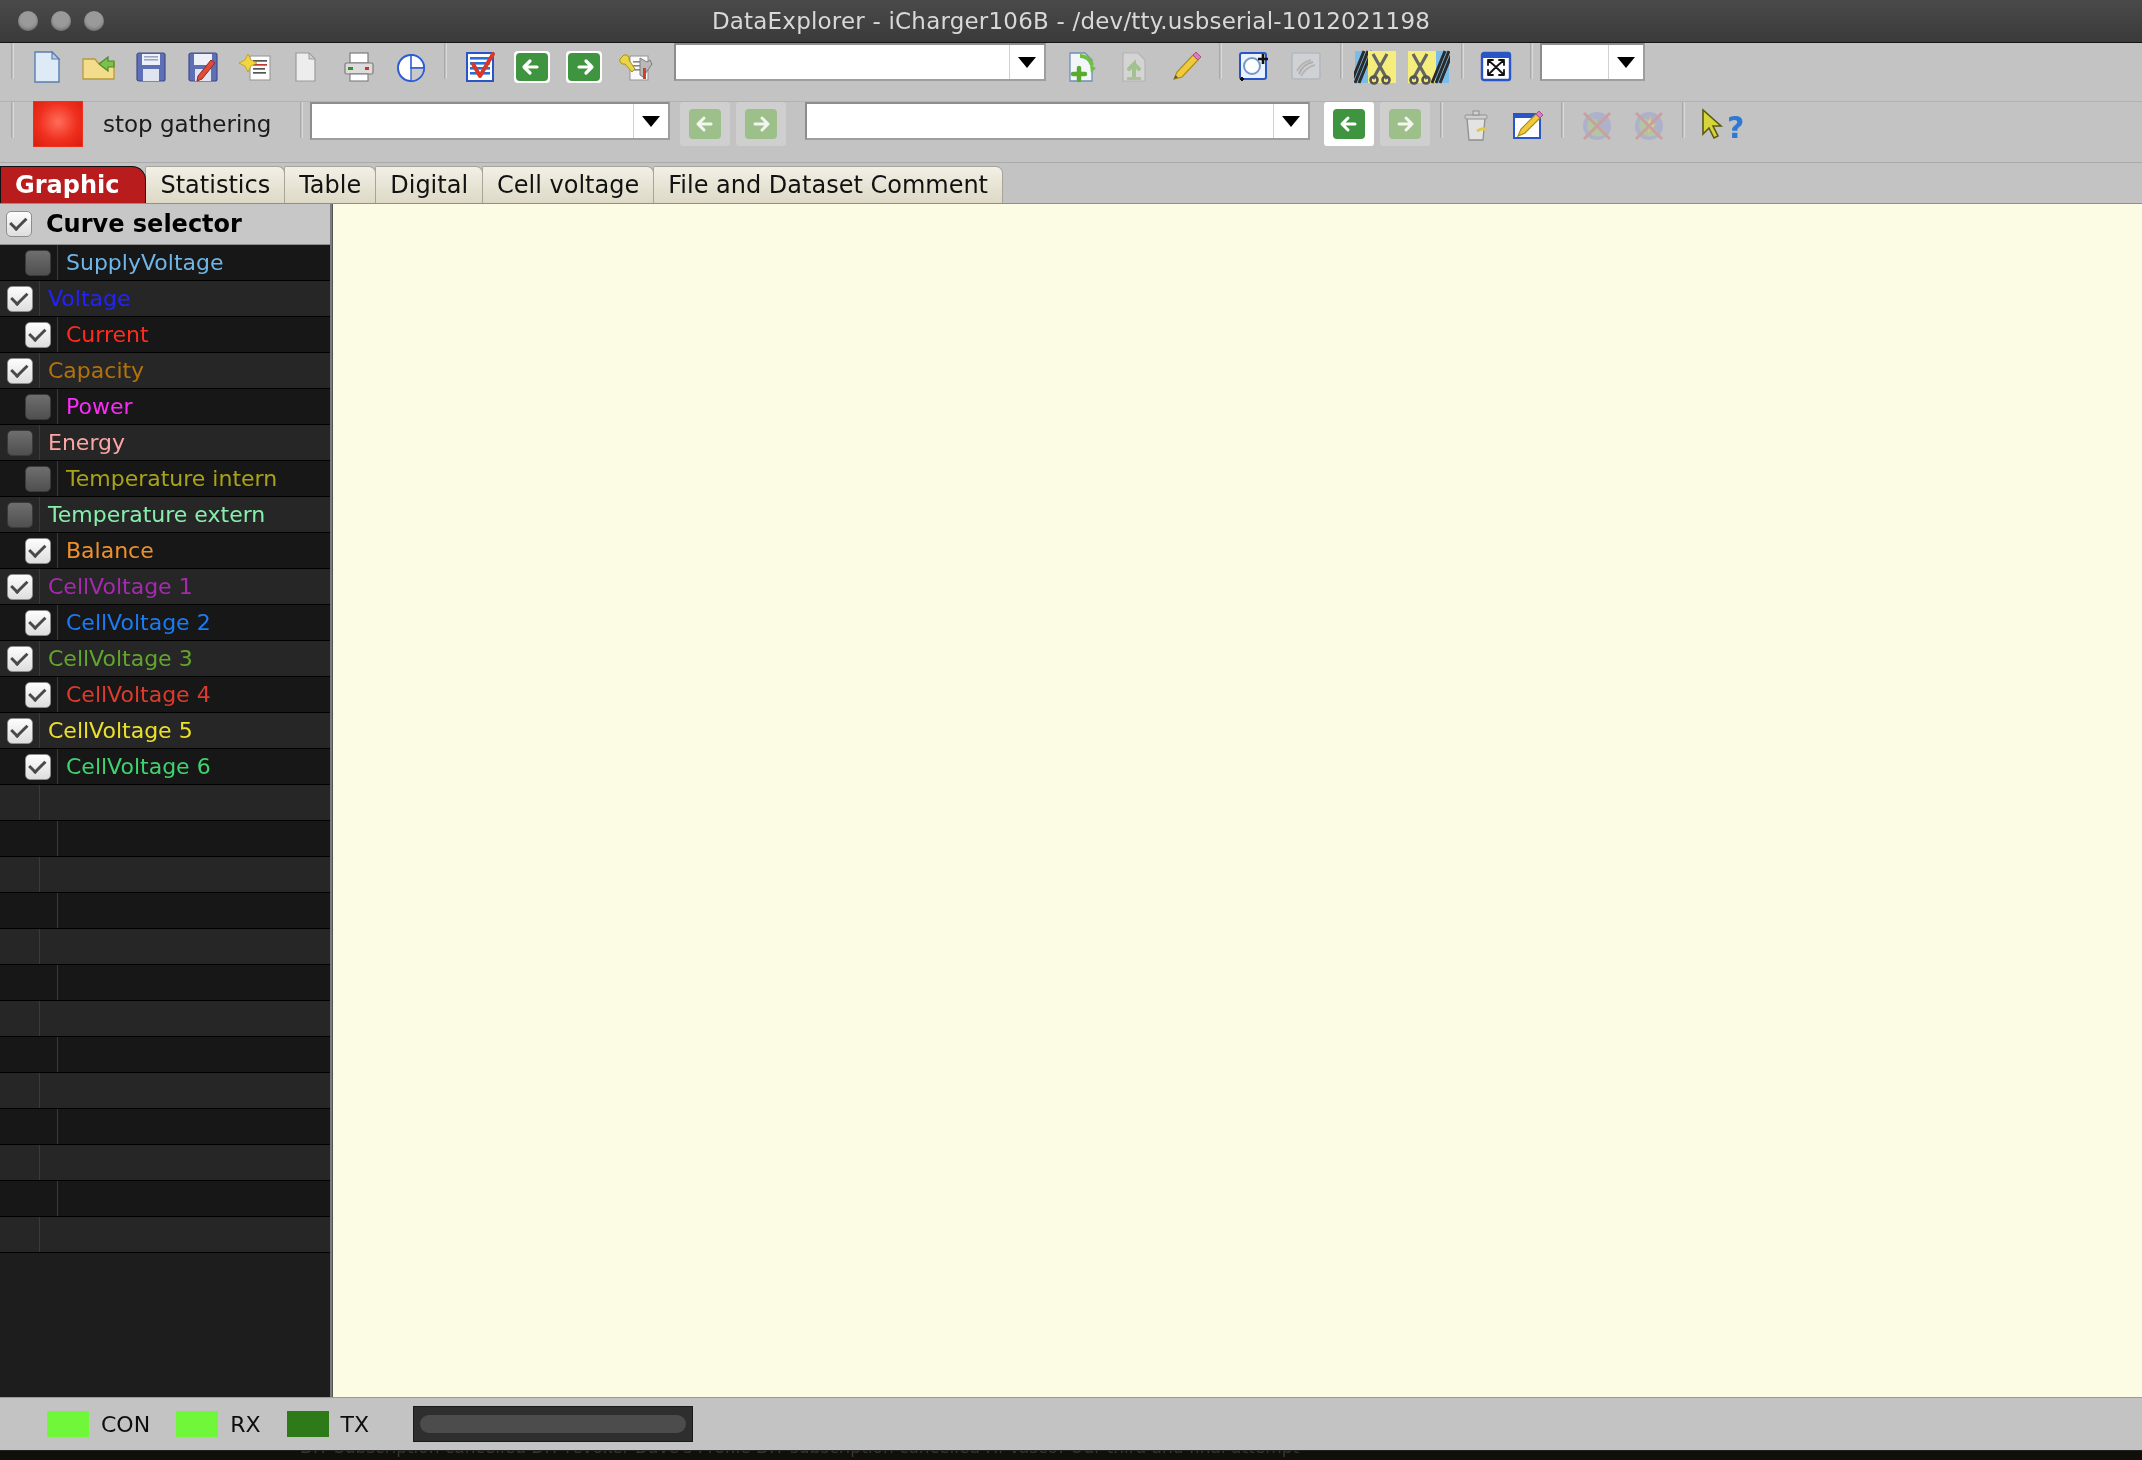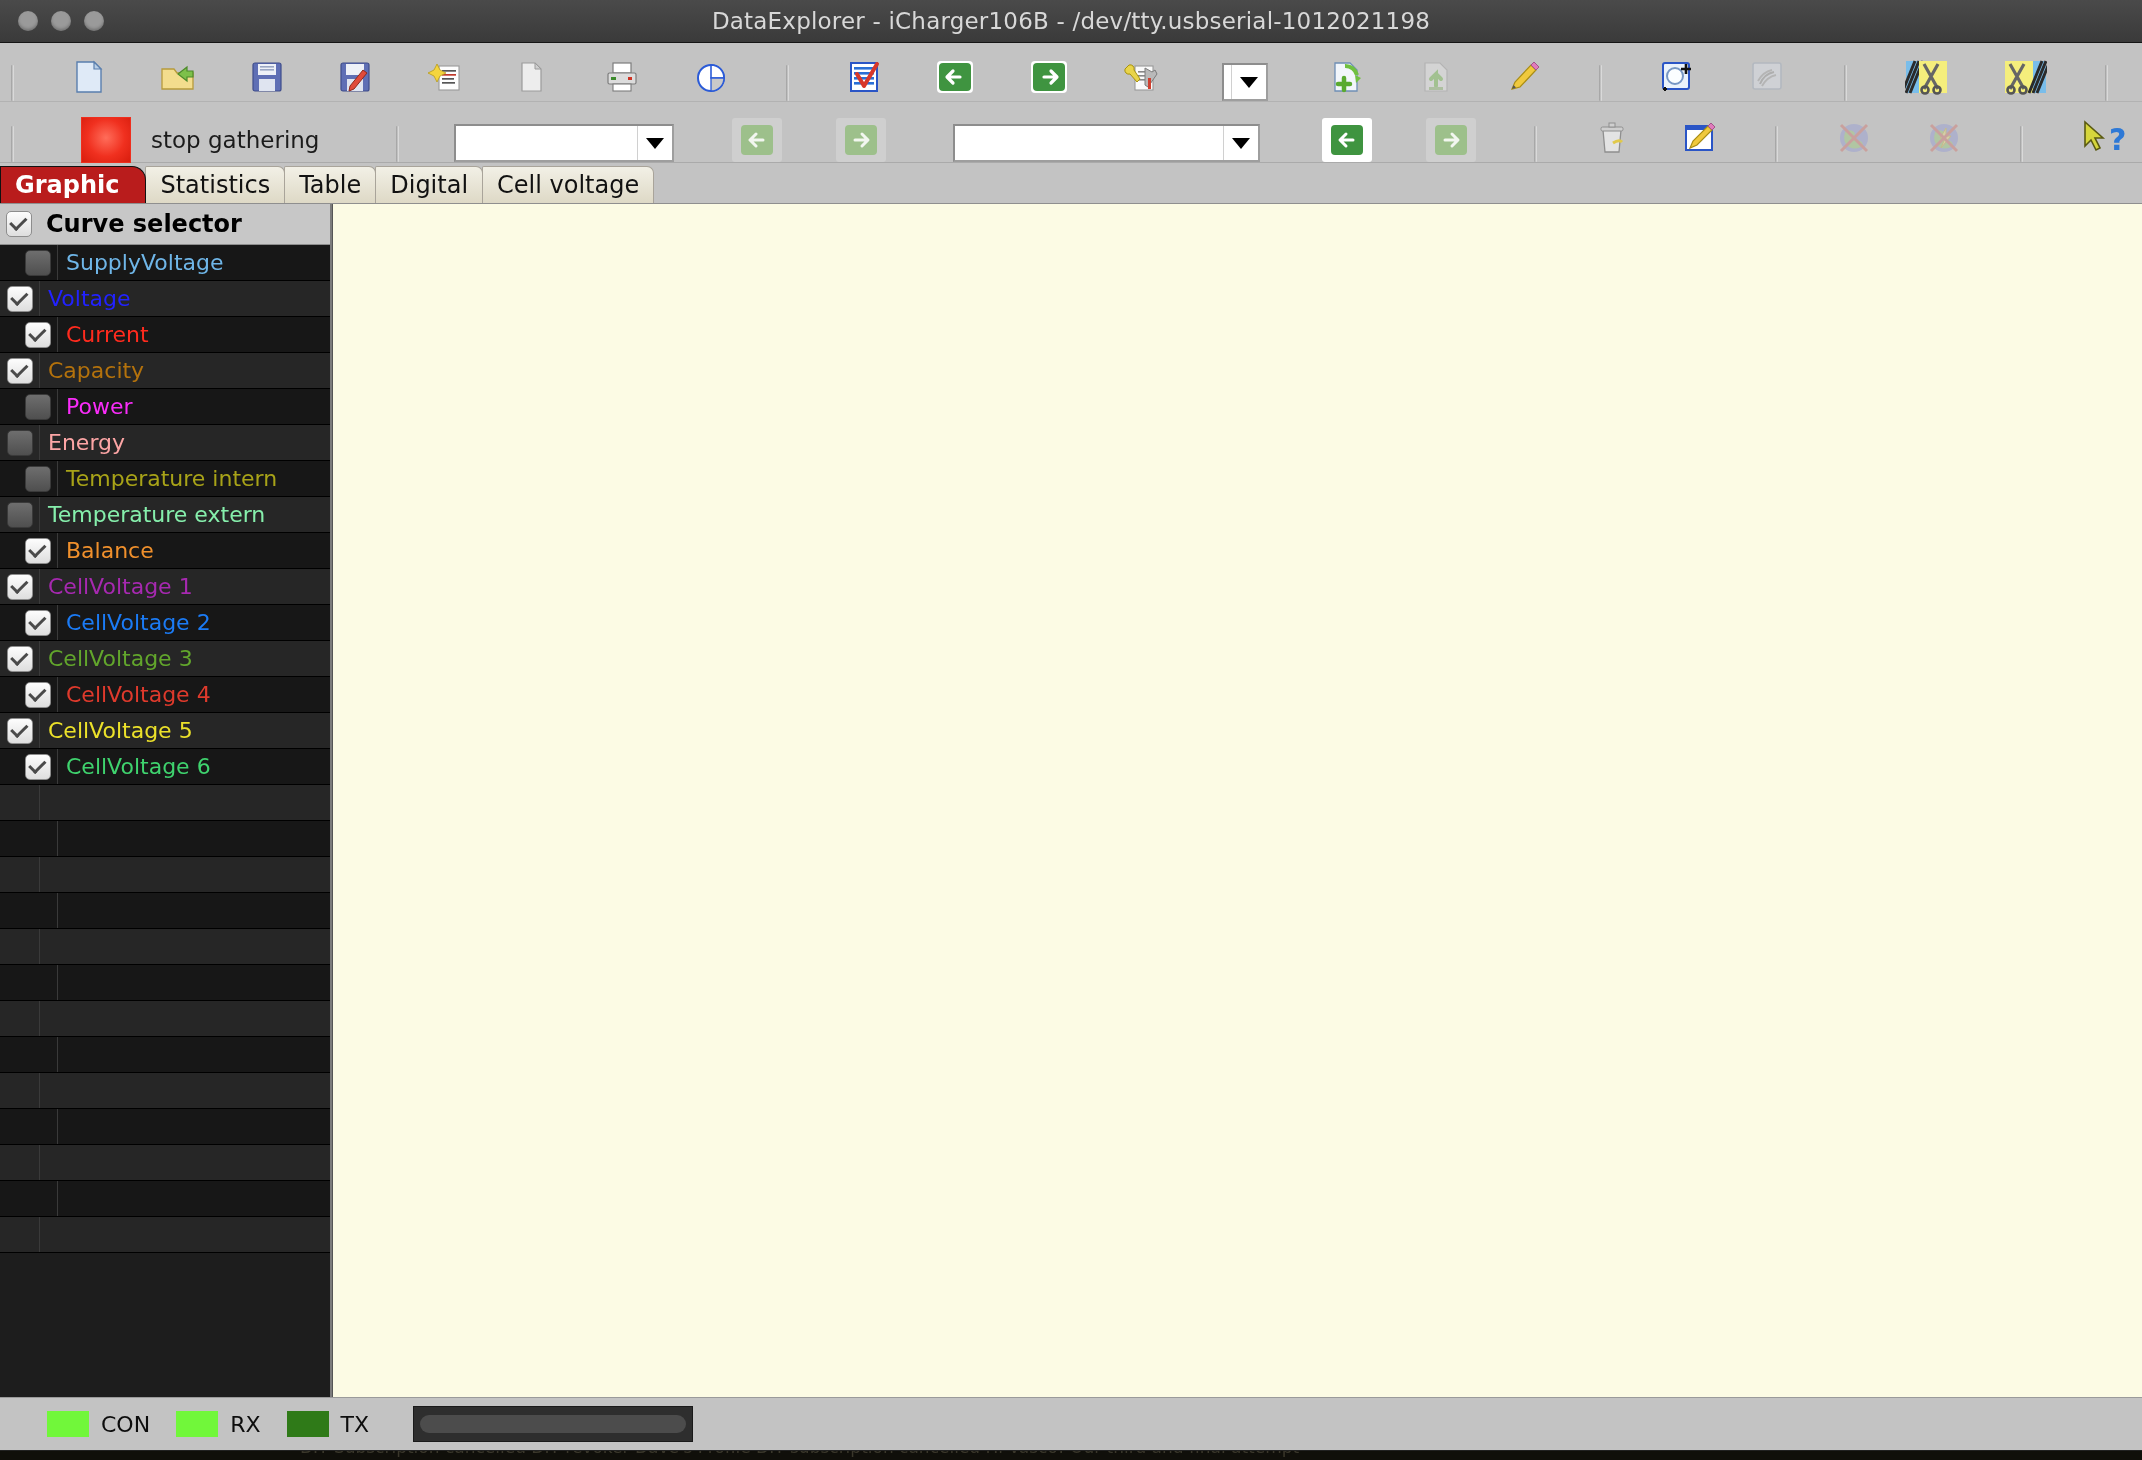--- a/index.html
+++ b/index.html
@@ -40,24 +40,23 @@
       box-shadow:inset 0 -2px 3px rgba(0,0,0,.25);}
   #title-text{
     position:absolute;left:0;right:0;text-align:center;
     color:#d8d8d8;font-size:23px;letter-spacing:.2px;
     pointer-events:none;
   }
 
   
   .toolbar{
     background:#c3c3c3;
-    display:flex;align-items:flex-end;
+    display:flex;align-items:flex-start;
     border-bottom:1px solid #b2b2b2;
     padding:0 4px;
-    gap:48px;
   }
   #toolbar1{height:58px;min-height:58px;}
   #toolbar2{height:60px;min-height:60px;background:#c3c3c3;border-bottom:1px solid #aaa;}
 
   .tbtn{
     width:46px;height:46px;margin:0 2px;
     display:flex;align-items:center;justify-content:center;
     border:1px solid transparent;border-radius:2px;
     position:relative;
   }
@@ -501,20 +500,23 @@
       <span>Statistics</span>
     </div>
     <div class="tab">
       <span>Table</span>
     </div>
     <div class="tab">
       <span>Digital</span>
     </div>
     <div class="tab">
       <span>Cell voltage</span>
+    </div>
+    <div class="tab">
+      <span>File and Dataset Comment</span>
     </div>
   </div>
 
   <div id="body">
 
     <div id="sidebar">
       <div id="cs-header">
         <div class="cbx checked"></div>
         <div id="cs-title">Curve selector</div>
       </div>

